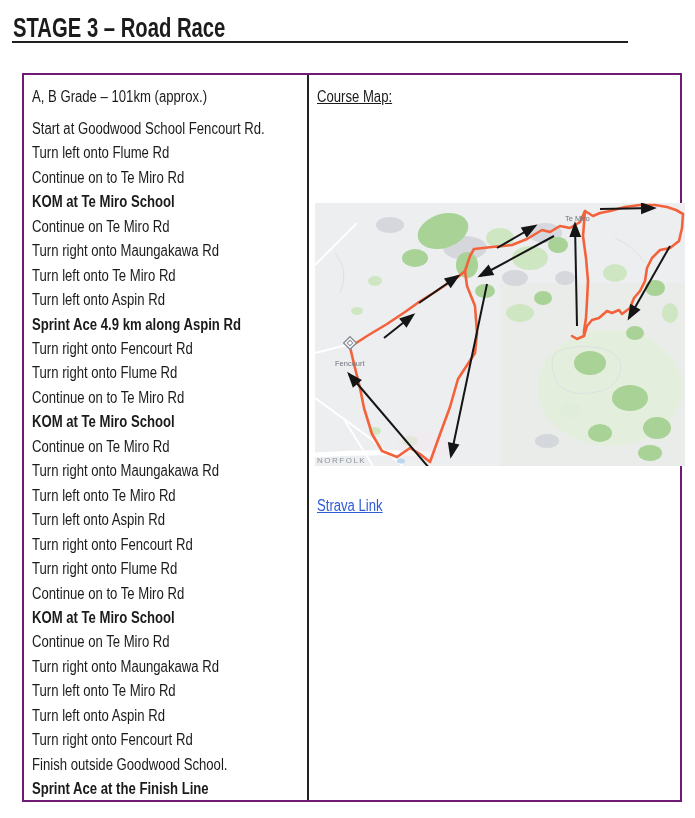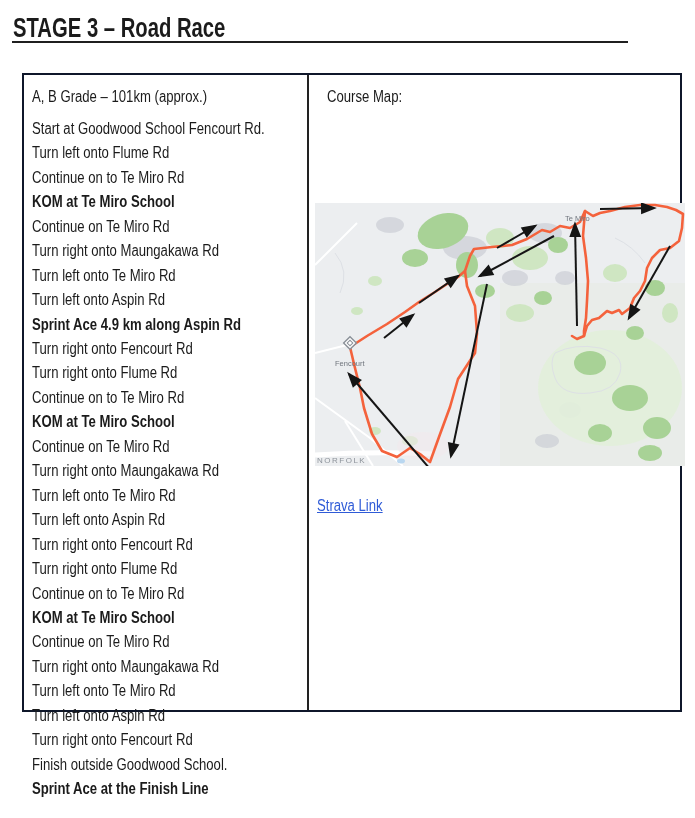--- a/index.html
+++ b/index.html
@@ -14,26 +14,26 @@
     position:absolute; left:13px; top:13px;
     font-size:27px; font-weight:700; letter-spacing:0px;
     transform:scaleX(0.75); transform-origin:0 0; white-space:nowrap;
   }
   .title-rule {
     position:absolute; left:12px; top:41px; width:616px; height:2px;
     background:#1f1f1f;
   }
 
   .stage-table {
-    position:absolute; left:22px; top:73px; width:660px; height:639px;
-    border:2px solid #0f172a; display:flex;
+    position:absolute; left:22px; top:73px; width:660px; height:729px;
+    border:2px solid #701a75; display:flex;
   }
   .cell { position:relative; }
   .cell.left  { width:285px; border-right:2px solid #222; padding:10px 6px 0 8px; }
-  .cell.right { width:373px; padding:10px 0 0 18px; }
+  .cell.right { width:373px; padding:10px 0 0 8px;text-decoration:underline; }
 
   .line {
     font-size:16px; line-height:24.45px; white-space:nowrap;
     transform:scaleX(0.82); transform-origin:0 50%;
   }
   .line.header { margin-bottom:7.5px; }
   .line.bold { font-weight:700; }
 
   .map-wrap { position:absolute; left:6px; top:128px; width:370px; height:263px; }
   svg.map { display:block; }

